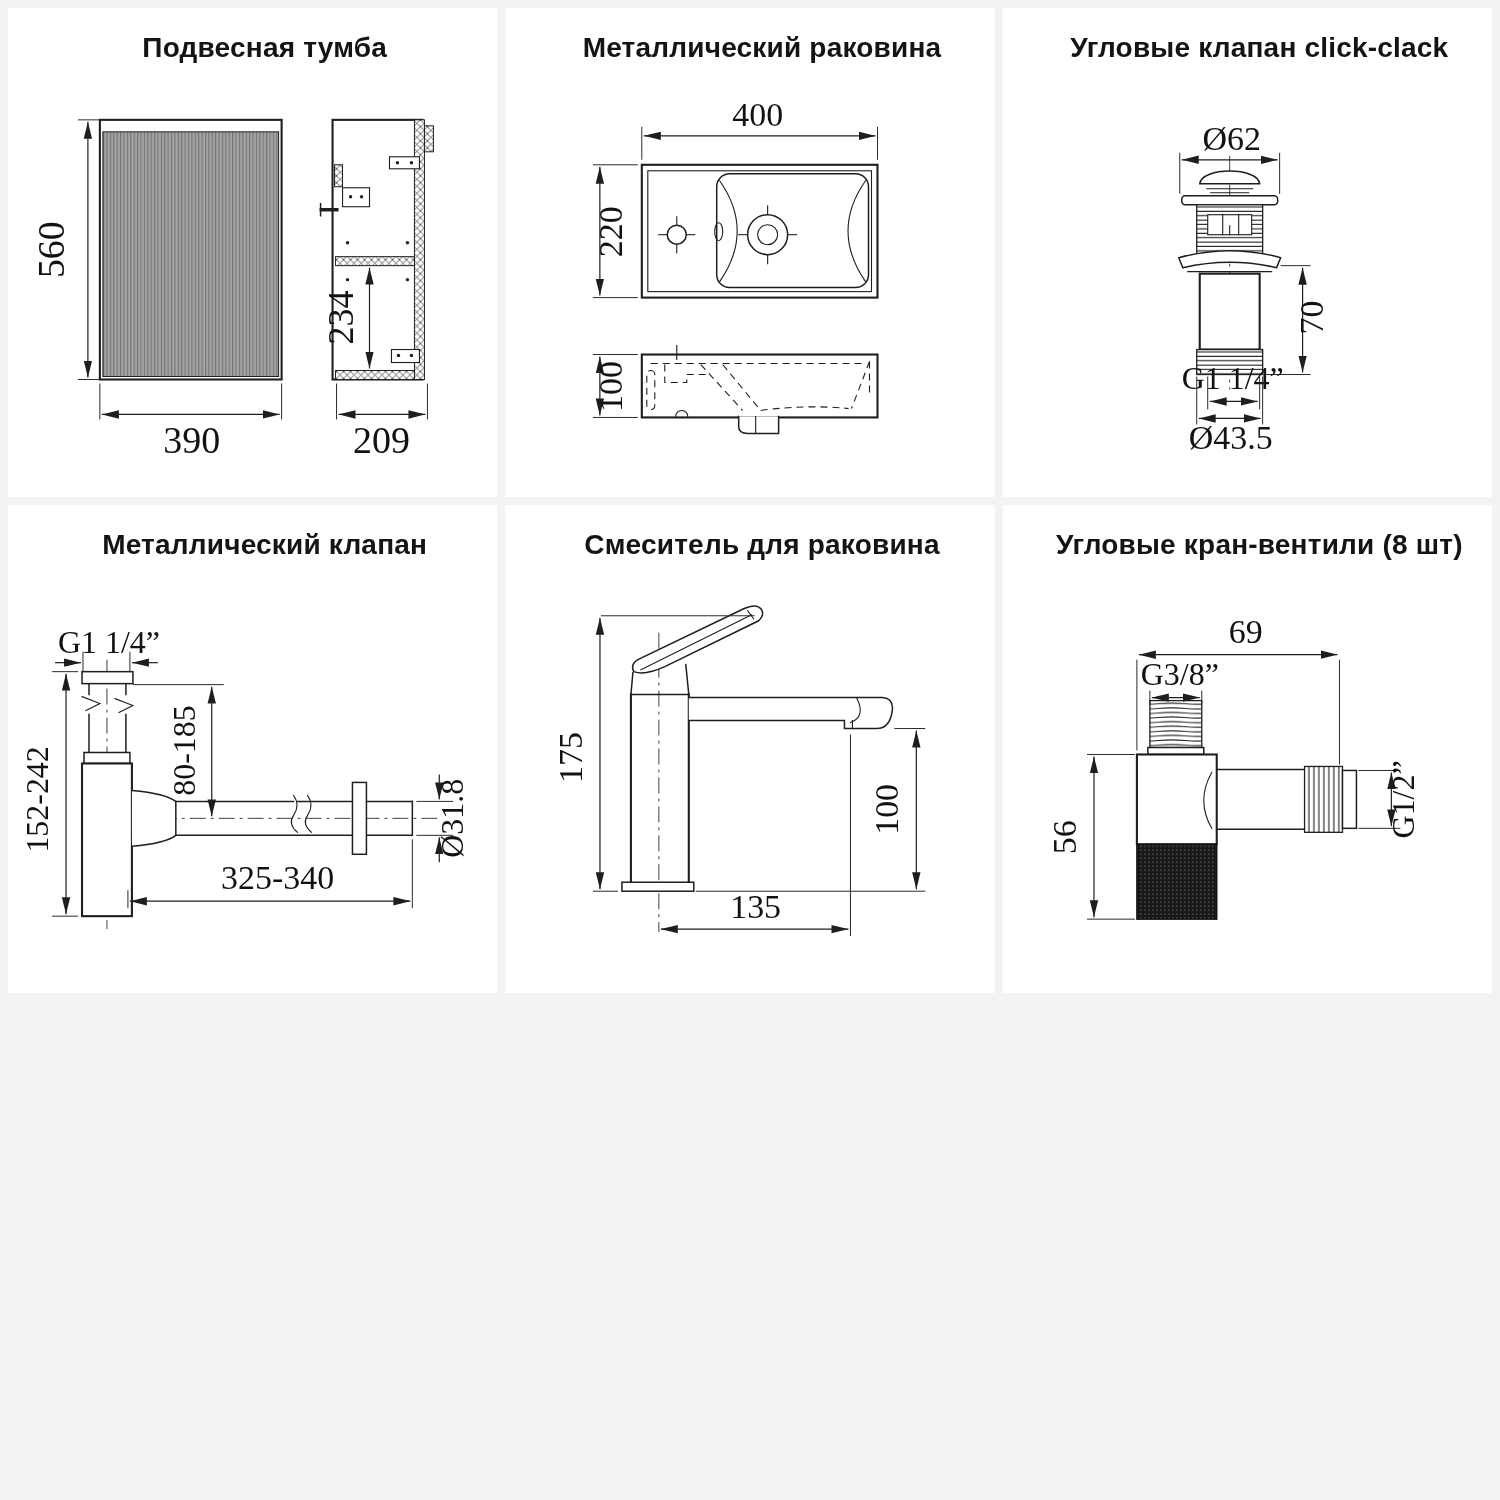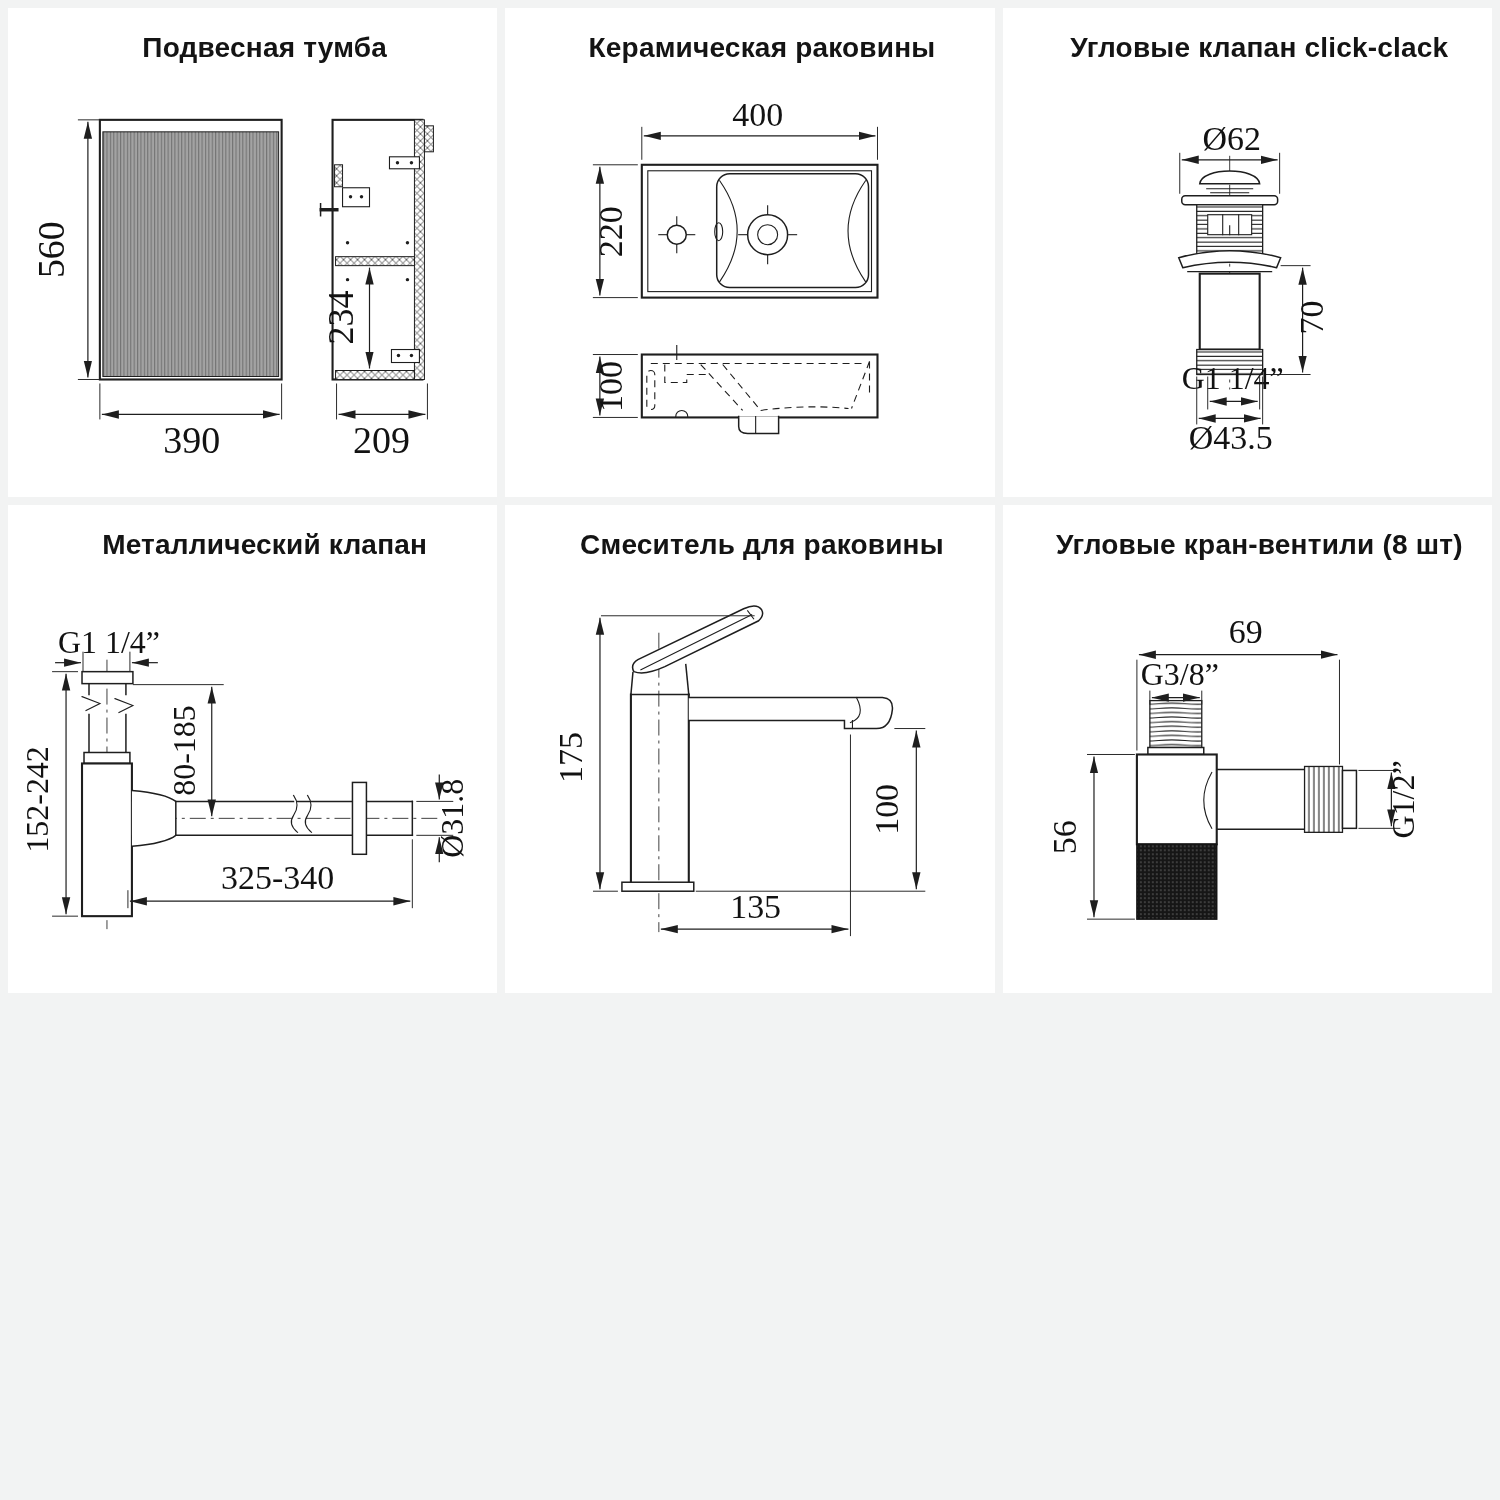--- a/index.html
+++ b/index.html
@@ -86,21 +86,21 @@
         <line x1="420" y1="376" x2="420" y2="412" class="ext"></line>
         <line x1="331" y1="407" x2="418" y2="407" class="dim" marker-start="url(#ar1)" marker-end="url(#ar1)"></line>
         <text class="dm" x="374" y="446" style="font-size:38px">209</text>
         <line x1="362" y1="260" x2="362" y2="361" class="dim" marker-start="url(#ar1)" marker-end="url(#ar1)"></line>
         <text class="dm" transform="translate(345,310) rotate(-90)" style="font-size:36px">234</text>
       </g>
     </svg>
   </section>
 
   <section class="cell">
-    <h2>Керамическая раковины</h2>
+    <h2>Металлический раковина</h2>
     <svg class="draw" viewBox="0 0 490 489" preserveAspectRatio="xMidYMin meet">
       <defs>
         <marker id="ar2" markerUnits="userSpaceOnUse" markerWidth="17" markerHeight="10" refX="17" refY="5" orient="auto-start-reverse">
           <path d="M17,5 L0,0.8 L0,9.2 Z" fill="#1e1e1e"></path>
         </marker>
       </defs>
       <g>
         <rect x="137" y="157" width="236" height="133" class="s2 fw"></rect>
         <rect x="143" y="163" width="224" height="121" class="s1"></rect>
         <rect x="212" y="166" width="152" height="114" rx="13" class="s15"></rect>
@@ -248,21 +248,21 @@
         <line x1="409" y1="297" x2="446" y2="297" class="ext"></line>
         <line x1="409" y1="331" x2="446" y2="331" class="ext"></line>
         <line x1="432" y1="270" x2="432" y2="295" class="dim" marker-end="url(#ar4)"></line>
         <line x1="432" y1="358" x2="432" y2="333" class="dim" marker-end="url(#ar4)"></line>
         <text class="dm sm" transform="translate(456,314) rotate(-90)">Ø31.8</text>
       </g>
     </svg>
   </section>
 
   <section class="cell">
-    <h2>Смеситель для раковины</h2>
+    <h2>Смеситель для раковина</h2>
     <svg class="draw" viewBox="0 0 490 489" preserveAspectRatio="xMidYMin meet">
       <defs>
         <marker id="ar5" markerUnits="userSpaceOnUse" markerWidth="17" markerHeight="10" refX="17" refY="5" orient="auto-start-reverse">
           <path d="M17,5 L0,0.8 L0,9.2 Z" fill="#1e1e1e"></path>
         </marker>
       </defs>
       <g>
         <line x1="154" y1="128" x2="154" y2="428" class="cl"></line>
         <path d="M129,167 Q125,160 133,155 L239,104 Q252,98 257,105 Q260,110 254,116 L160,162 Q140,171 129,167 Z" class="s15 fw"></path>
         <line x1="136" y1="165" x2="247" y2="110" class="s1"></line>

